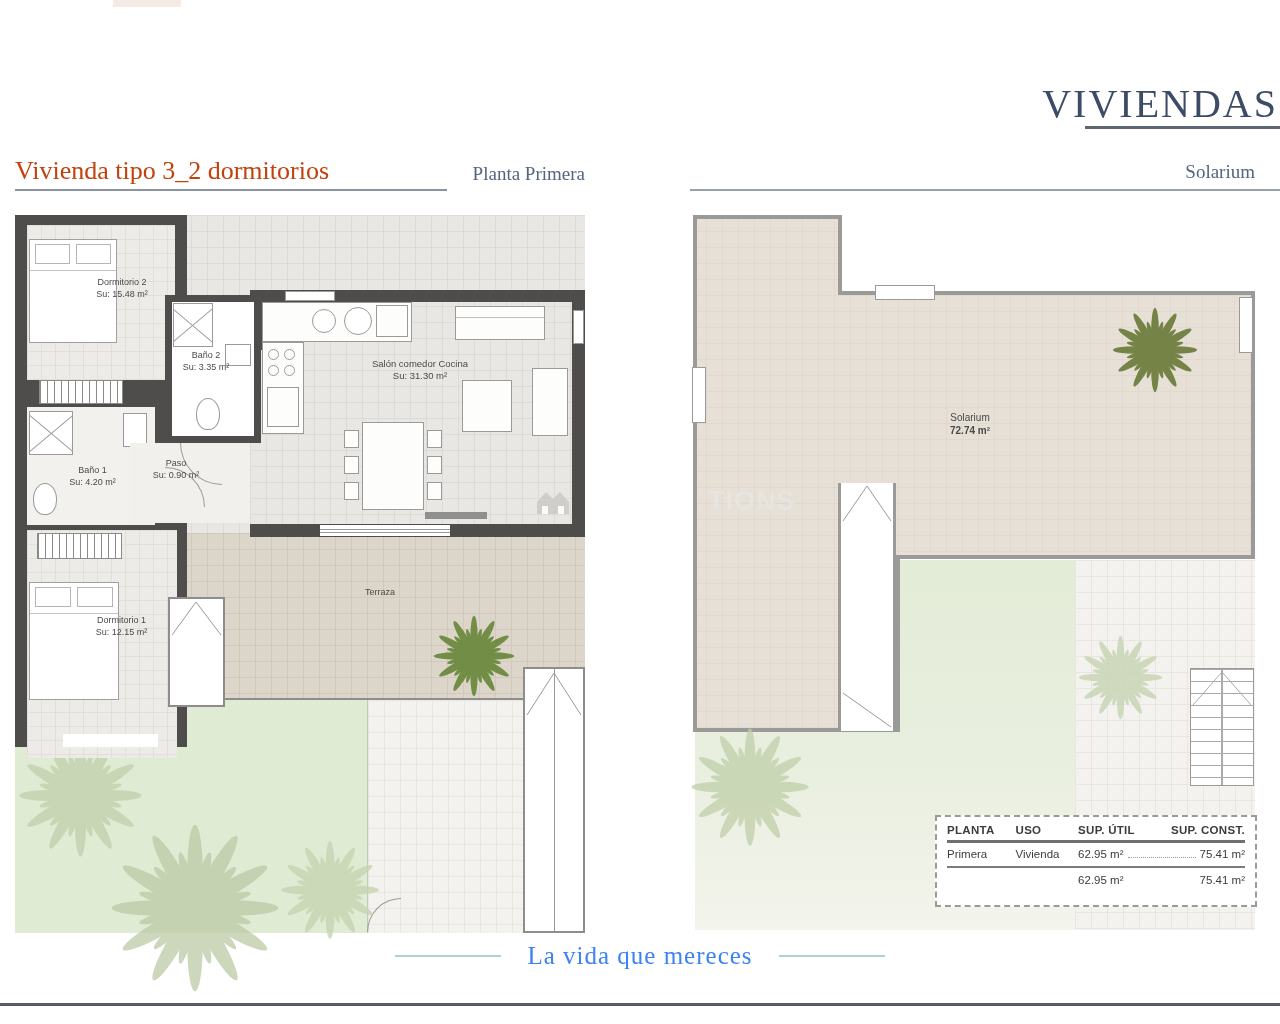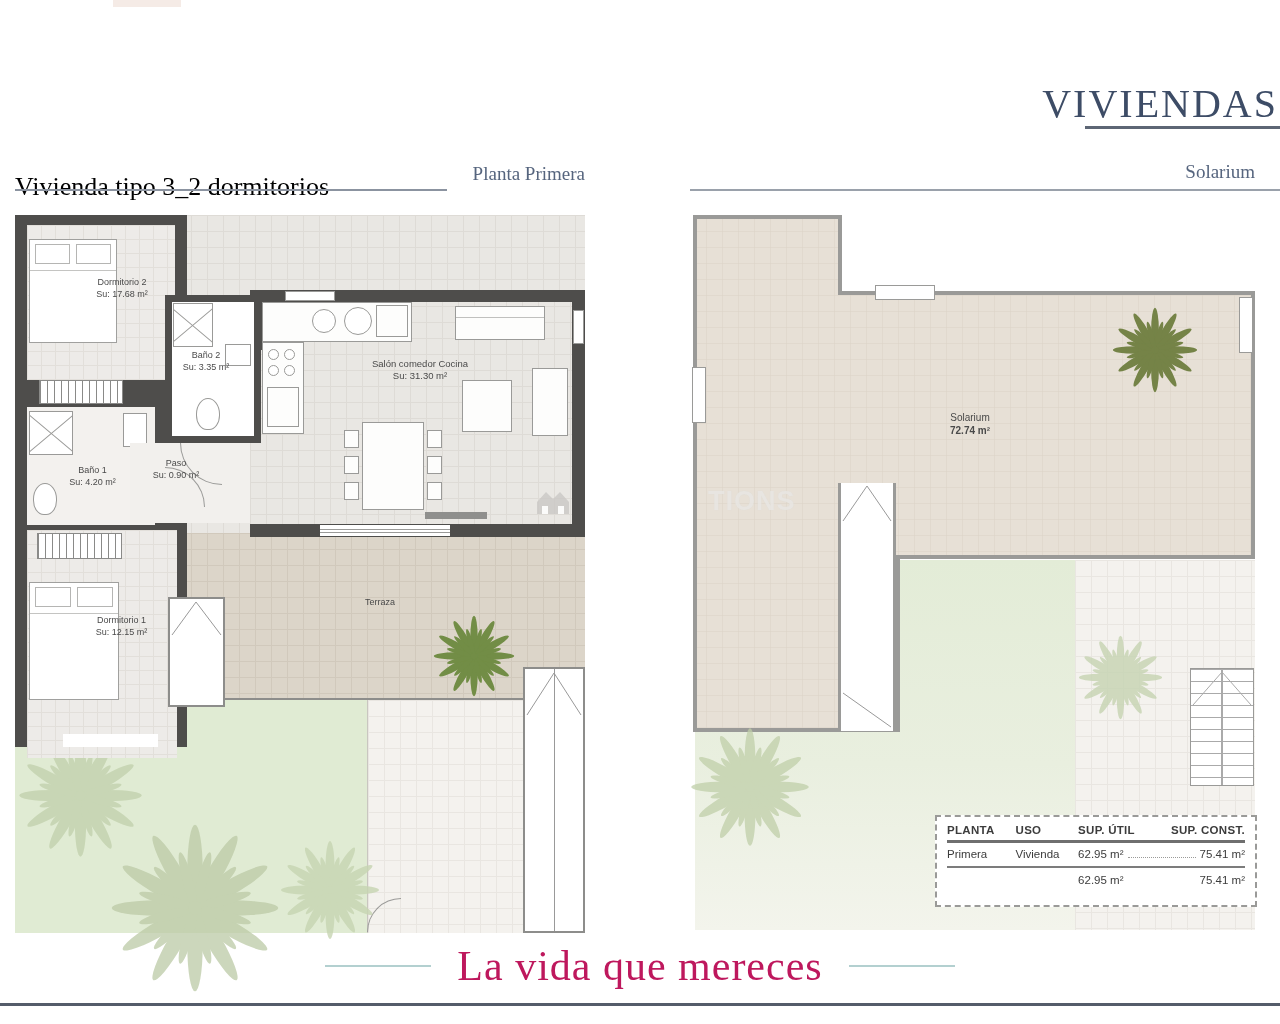--- a/index.html
+++ b/index.html
@@ -5,21 +5,21 @@
   html,body{margin:0;padding:0;background:#fff;}
   .page{position:relative;width:1280px;height:1024px;background:#ffffff;overflow:hidden;
         font-family:"Liberation Sans",sans-serif;color:#444;}
   .abs{position:absolute;}
   .serif{font-family:"Liberation Serif",serif;}
 
   
   .brand{top:80px;right:2px;font-size:40px;letter-spacing:2px;color:#3d4c66;}
   .brand-rule{top:126px;left:1085px;width:195px;height:3px;background:#5d6675;}
   .crop-logo{top:0;left:113px;width:68px;height:7px;background:#f5ebe6;}
-  .lp-title{top:172px;left:15px;font-size:26px;color:#000000;}
+  .lp-title{top:156px;left:15px;font-size:26px;color:#c2410c;}
   .lp-title-rule{top:189px;left:15px;width:432px;height:2px;background:#8b93a0;}
   .lp-sub{top:163px;left:468px;width:117px;text-align:right;font-size:19px;color:#56657e;}
   .rp-sub{top:161px;left:1140px;width:115px;text-align:right;font-size:19px;color:#56657e;}
   .rp-rule{top:189px;left:690px;width:590px;height:2px;background:#9aa1ab;}
 
   
   .tile{background-color:#e9e7e3;
         background-image:linear-gradient(#dedbd6 1px,transparent 1px),
                          linear-gradient(90deg,#dedbd6 1px,transparent 1px);
         background-size:16px 16px;}
@@ -85,21 +85,21 @@
   .trow{display:flex;align-items:baseline;}
   .tc1{width:23%;} .tc2{width:21%;} .tc3{width:28%;} .tc4{width:28%;text-align:right;}
   .thead{font-weight:bold;letter-spacing:.3px;}
   .tline{height:3px;background:#6f6f6f;margin:4px 0 5px;}
   .tline2{height:2px;background:#7c7c7c;margin:5px 0 6px;}
   .leader{flex:1;border-bottom:1px dotted #9a9a98;margin:0 4px 3px;}
 
   
   .tagline-wrap{top:942px;left:0;width:1280px;display:flex;align-items:center;justify-content:center;gap:26px;}
   .tag-rule{width:106px;height:2px;background:#b3d0d0;}
-  .tagline{font-size:42px;color:#be185d;letter-spacing:1px;text-align:center;}
+  .tagline{font-size:25px;color:#3b82f6;letter-spacing:1px;text-align:center;}
   .bottom-rule{top:1003px;left:0;width:1280px;height:3px;background:#545c6a;}
 
   
   .wm{z-index:40;display:flex;align-items:center;gap:30px;opacity:.85;}
   .wm-text{font-size:27px;font-weight:bold;color:#e9e7e3;letter-spacing:1px;text-shadow:0 0 1px #d8d5d0;}
   .palmbox{position:absolute;z-index:18;}
 </style>
 </head>
 <body>
 
@@ -227,21 +227,21 @@
           <ellipse cx="50" cy="34" rx="3" ry="18" fill="#6d8a3f" transform="rotate(165 50 50)"></ellipse>
           <ellipse cx="50" cy="34" rx="3" ry="18" fill="#6d8a3f" transform="rotate(195 50 50)"></ellipse>
           <ellipse cx="50" cy="34" rx="3" ry="18" fill="#6d8a3f" transform="rotate(225 50 50)"></ellipse>
           <ellipse cx="50" cy="34" rx="3" ry="18" fill="#6d8a3f" transform="rotate(255 50 50)"></ellipse>
           <ellipse cx="50" cy="34" rx="3" ry="18" fill="#6d8a3f" transform="rotate(285 50 50)"></ellipse>
           <ellipse cx="50" cy="34" rx="3" ry="18" fill="#6d8a3f" transform="rotate(315 50 50)"></ellipse>
           <ellipse cx="50" cy="34" rx="3" ry="18" fill="#6d8a3f" transform="rotate(345 50 50)"></ellipse>
           <circle cx="50" cy="50" r="4" fill="#6d8a3f"></circle>
         </svg></div>
 
-    <div class="rlabel abs" style="left:310px;top:382px;width:110px;">
+    <div class="rlabel abs" style="left:310px;top:372px;width:110px;">
       <div>Terraza</div>
     </div>
 
     <div class="abs lp-stairsR steps">
       <div class="rail"></div>
       <svg class="abs" style="left:0;top:0;" width="58" height="50">
         <line x1="2" y1="46" x2="29" y2="4" stroke="#999" stroke-width="1"></line>
         <line x1="56" y1="46" x2="29" y2="4" stroke="#999" stroke-width="1"></line>
       </svg>
     </div>
@@ -256,21 +256,21 @@
     <div class="abs lp-block">
 
       <div class="room dorm-floor" style="left:12px;top:10px;width:148px;height:155px;">
         <div class="bed" style="left:2px;top:14px;width:88px;height:104px;">
           <div class="pillow" style="left:6%;"></div>
           <div class="pillow" style="right:6%;"></div>
           <div class="bedline"></div>
         </div>
         <div class="rlabel abs" style="left:45px;top:52px;width:100px;">
           <div>Dormitorio 2</div>
-          <div>Su: 17.68 m²</div>
+          <div>Su: 15.48 m²</div>
         </div>
       </div>
 
       <div class="room hatch" style="left:24px;top:165px;width:84px;height:24px;"></div>
 
       <div class="room" style="left:12px;top:192px;width:128px;height:118px;background:#f3f1ee;">
         <div class="xbox" style="position:absolute;left:2px;top:4px;width:44px;height:44px;"></div>
         <div class="sinkbox" style="left:96px;top:6px;width:24px;height:34px;"></div>
         <div class="toilet" style="left:6px;top:76px;"></div>
         <div class="rlabel abs" style="left:18px;top:58px;width:95px;">

